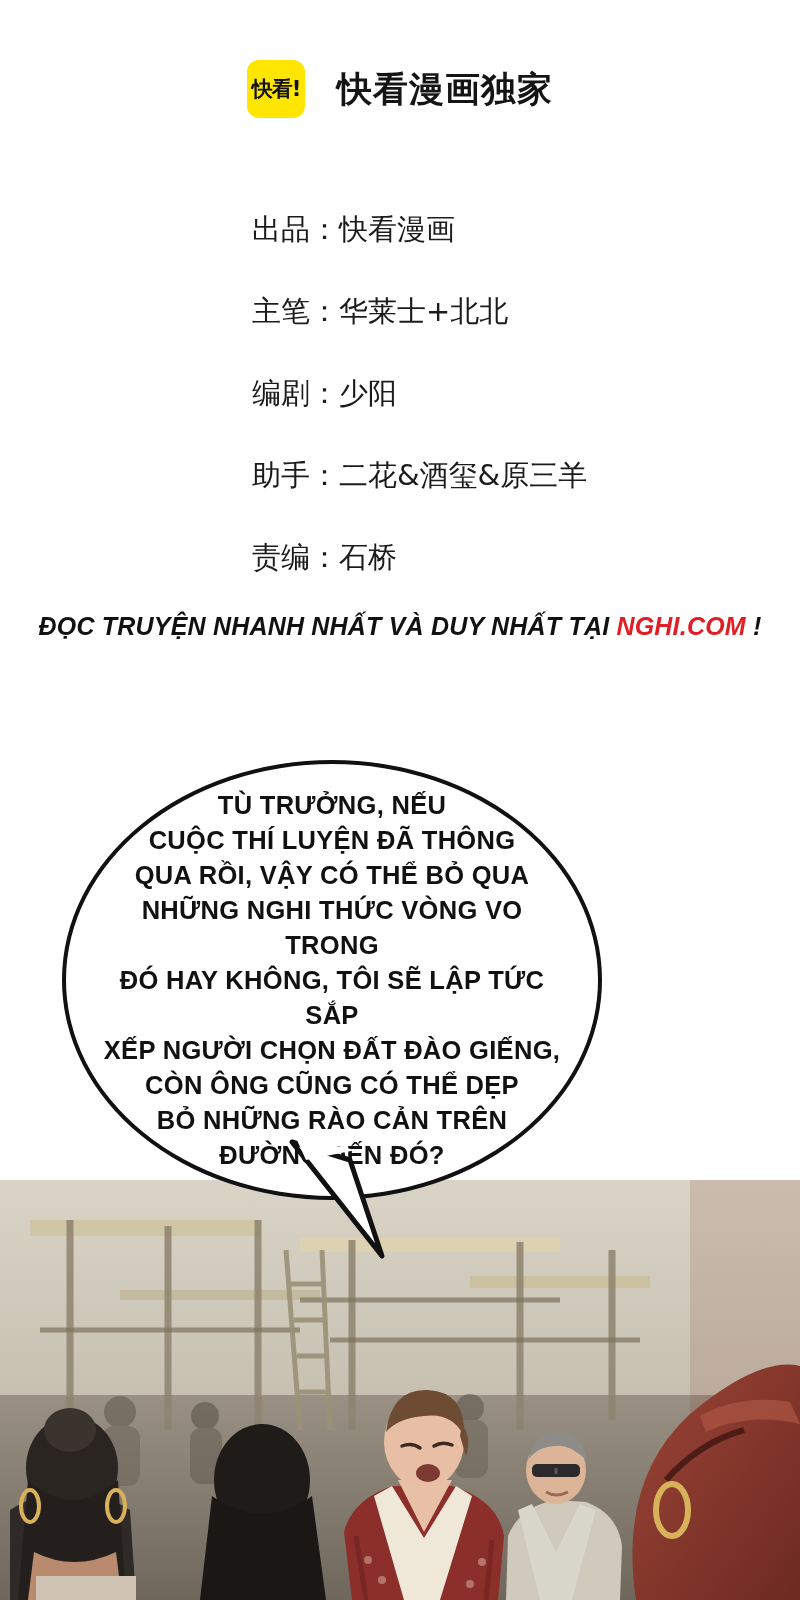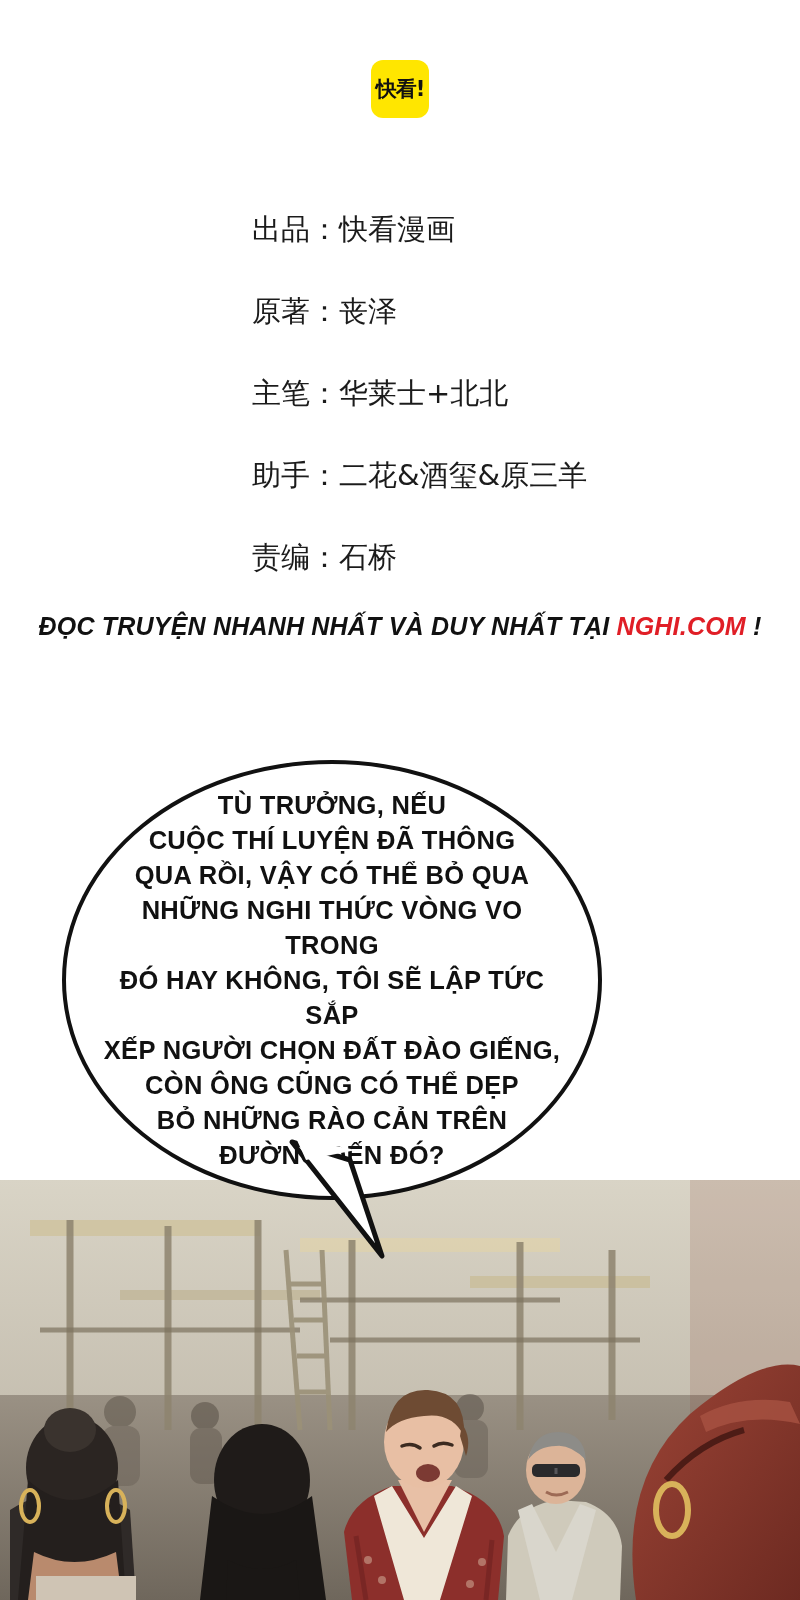--- a/index.html
+++ b/index.html
@@ -135,26 +135,27 @@
     overflow: hidden;
     background: #b9b2a6;
   }
   .panel svg { display: block; }
 </style>
 </head>
 <body>
 
 <div class="logo-row">
   <div class="logo-badge">快看!</div>
+  <div class="logo-text">快看漫画独家</div>
 </div>
 
 <div class="credits">
   <div class="credit-line">出品：快看漫画</div>
-  <div class="credit-line">原著：丧泽</div>
   <div class="credit-line">主笔：华莱士+北北</div>
+  <div class="credit-line">编剧：少阳</div>
   <div class="credit-line">助手：二花&amp;酒玺&amp;原三羊</div>
   <div class="credit-line">责编：石桥</div>
 </div>
 
 <div class="promo"><span>ĐỌC TRUYỆN NHANH NHẤT VÀ DUY NHẤT TẠI </span><span class="site">NGHI.COM</span><span> !</span></div>
 
 <div class="bubble-wrap">
   <svg class="bubble-tail" viewBox="0 0 130 130">
     <polygon points="6,6 96,120 64,24" fill="#ffffff" stroke="#111111" stroke-width="5" stroke-linejoin="round"></polygon>
     <polygon points="10,2 70,14 20,24" fill="#ffffff" stroke="none"></polygon>

